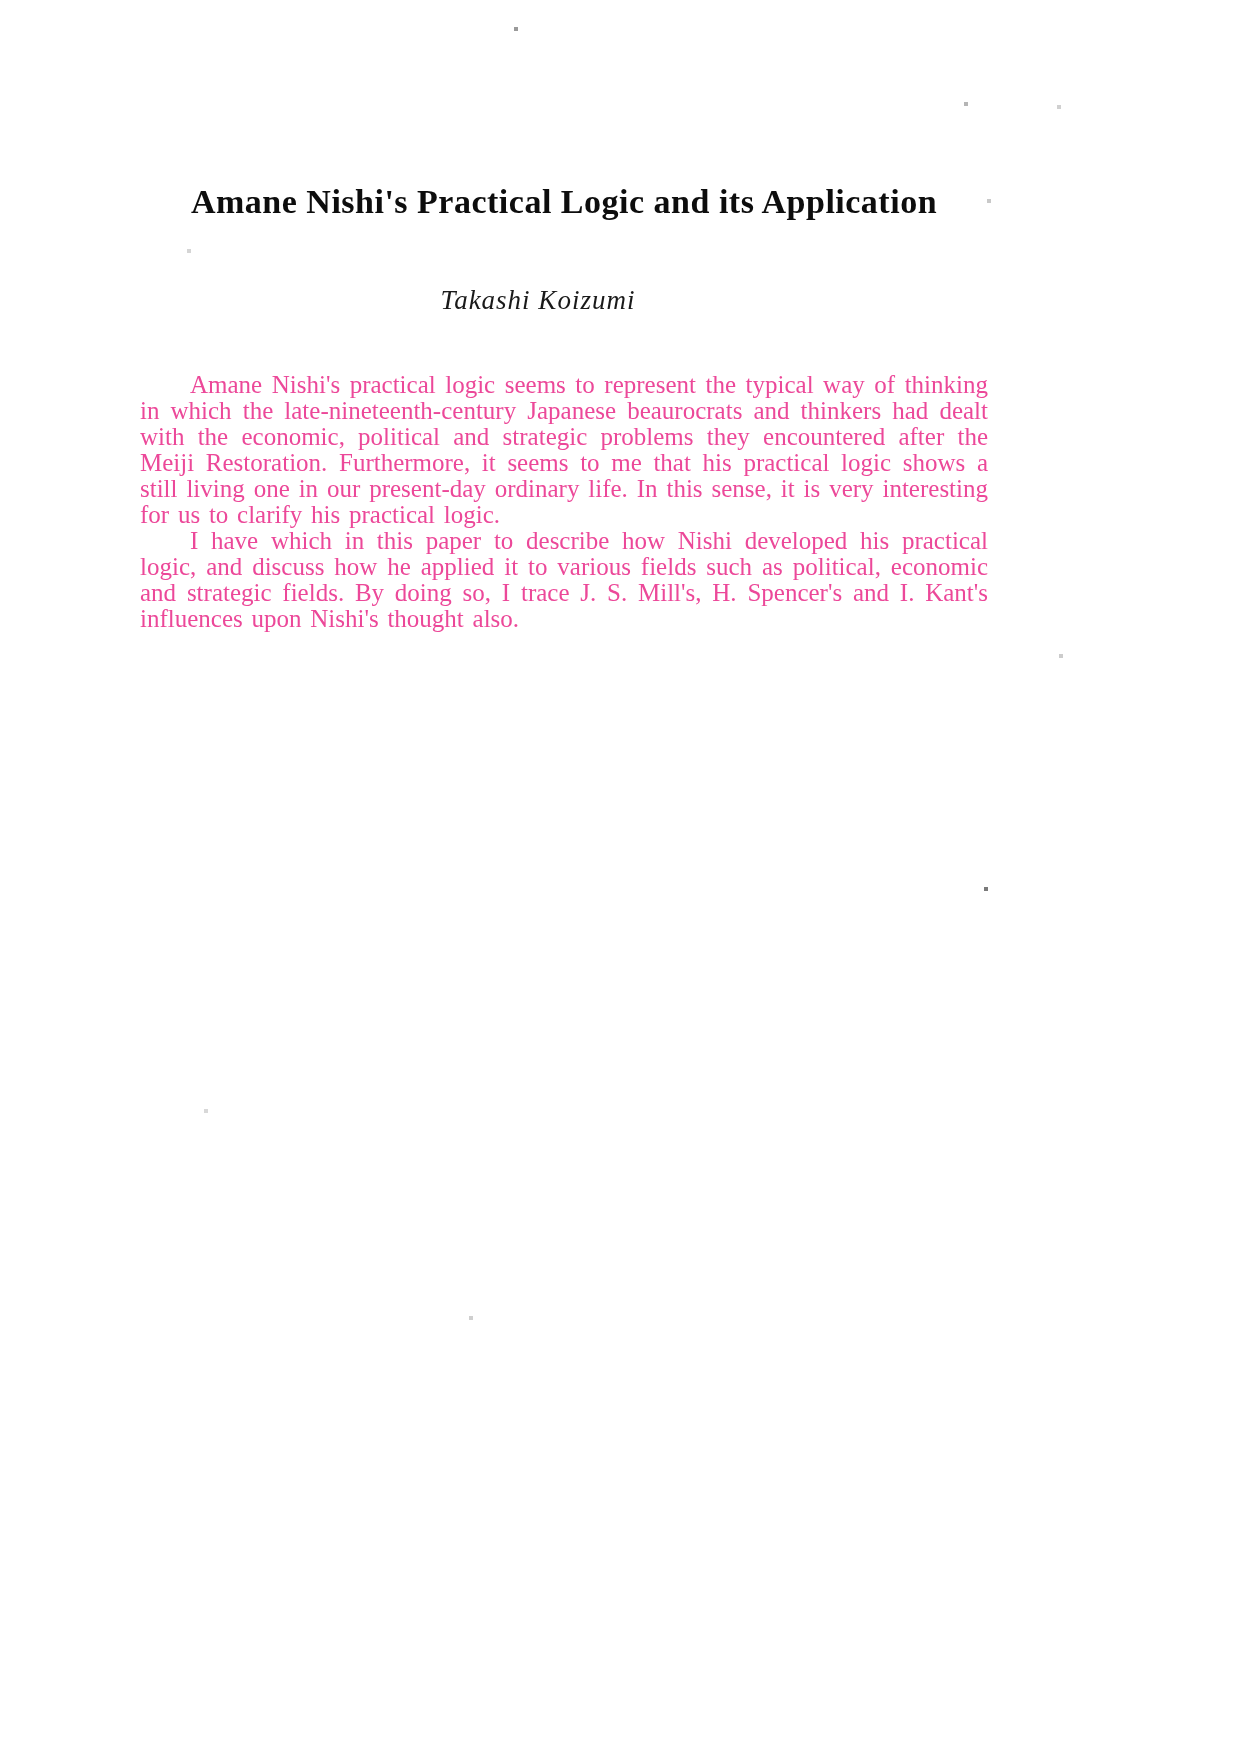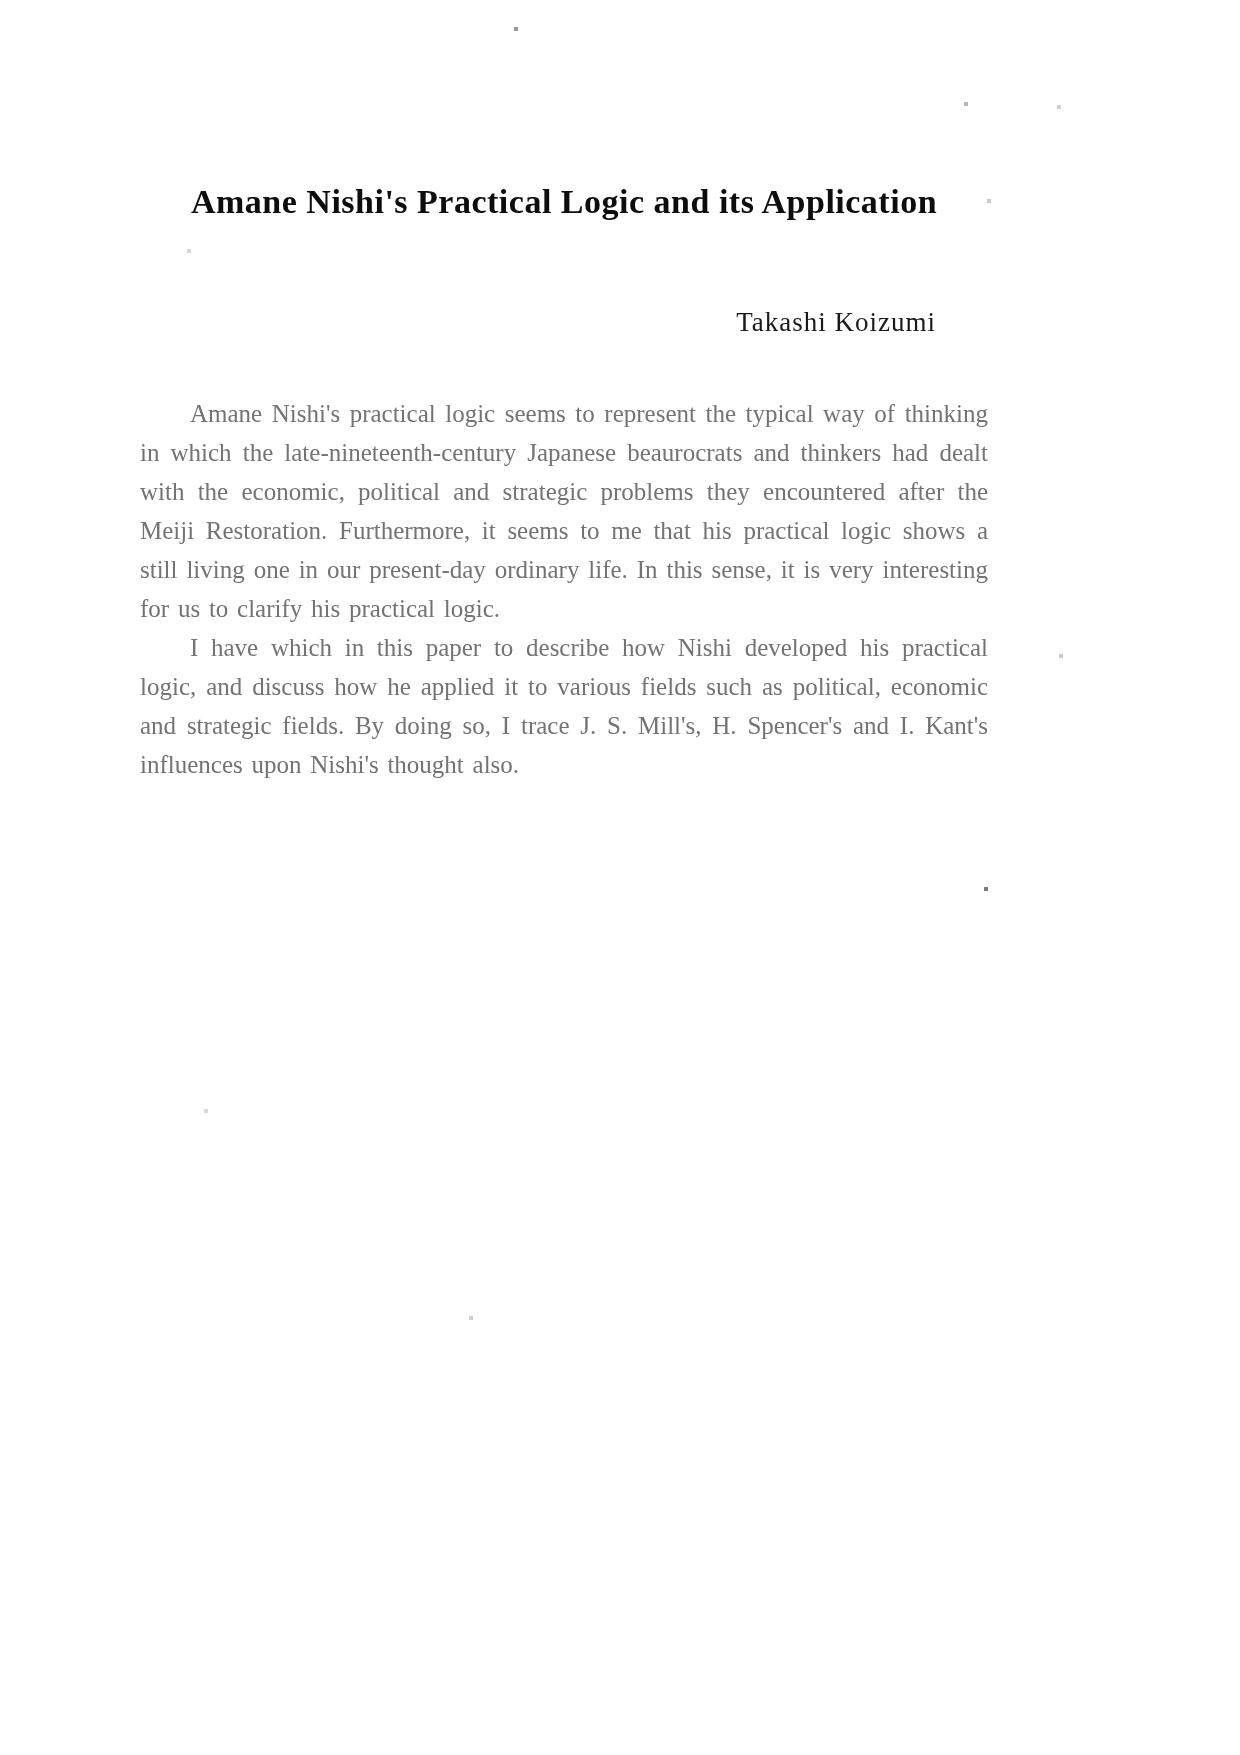--- a/index.html
+++ b/index.html
@@ -47,34 +47,35 @@
     margin: 0;
     margin-top: 183px;
     text-align: center;
     font-size: 34px;
     font-weight: bold;
     letter-spacing: 0.5px;
     color: #0d0d0d;
     font-family: "Liberation Serif", serif;
   }
   .author {
-    margin-top: 86px;
-    text-align: right;
+    margin-top: 64px;
+    text-align: center;
     padding-right: 52px;
+    font-style: italic;
     font-size: 27px;
     letter-spacing: 1px;
     color: #1a1a1a;
   }
   .body-text {
     margin-top: 56px;
     font-size: 25px;
-    line-height: 39px;
+    line-height: 26px;
     text-align: justify;
     word-spacing: 2.5px;
-    color: #737373;
+    color: #ec4899;
   }
   .body-text p {
     margin: 0;
     text-indent: 50px;
   }
   .page-number {
     position: absolute;
     left: 0;
     width: 1136px; 
     top: 1532px;

